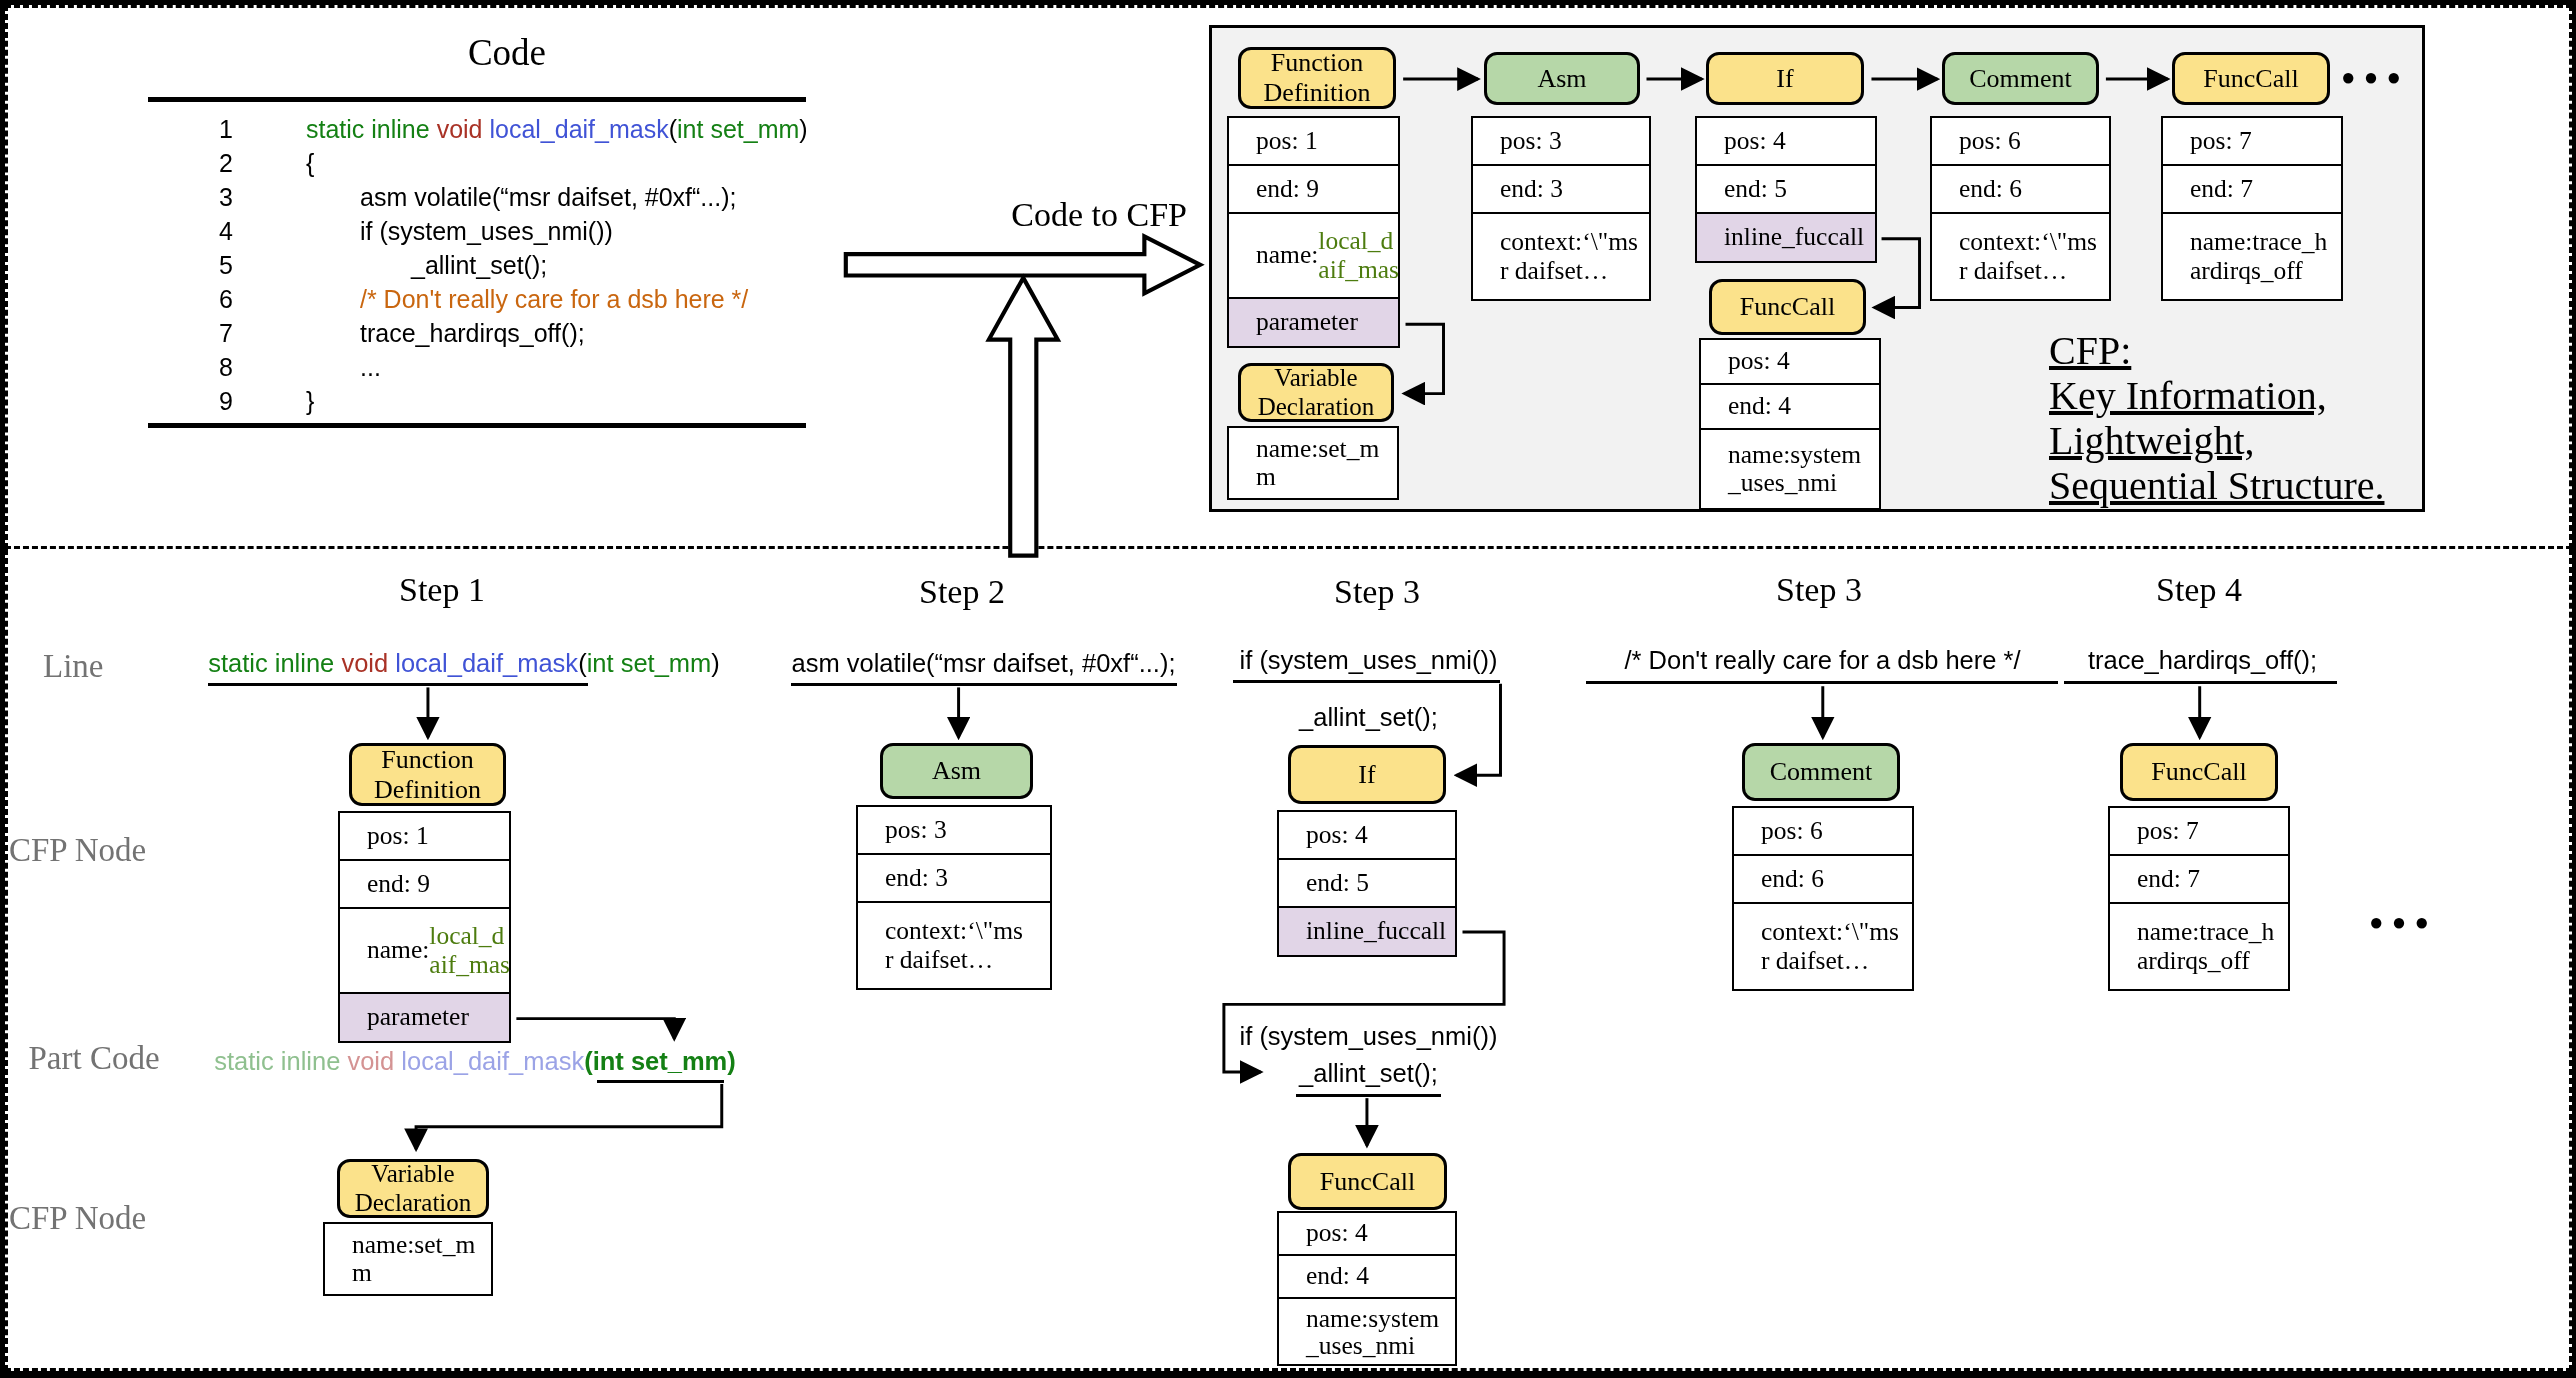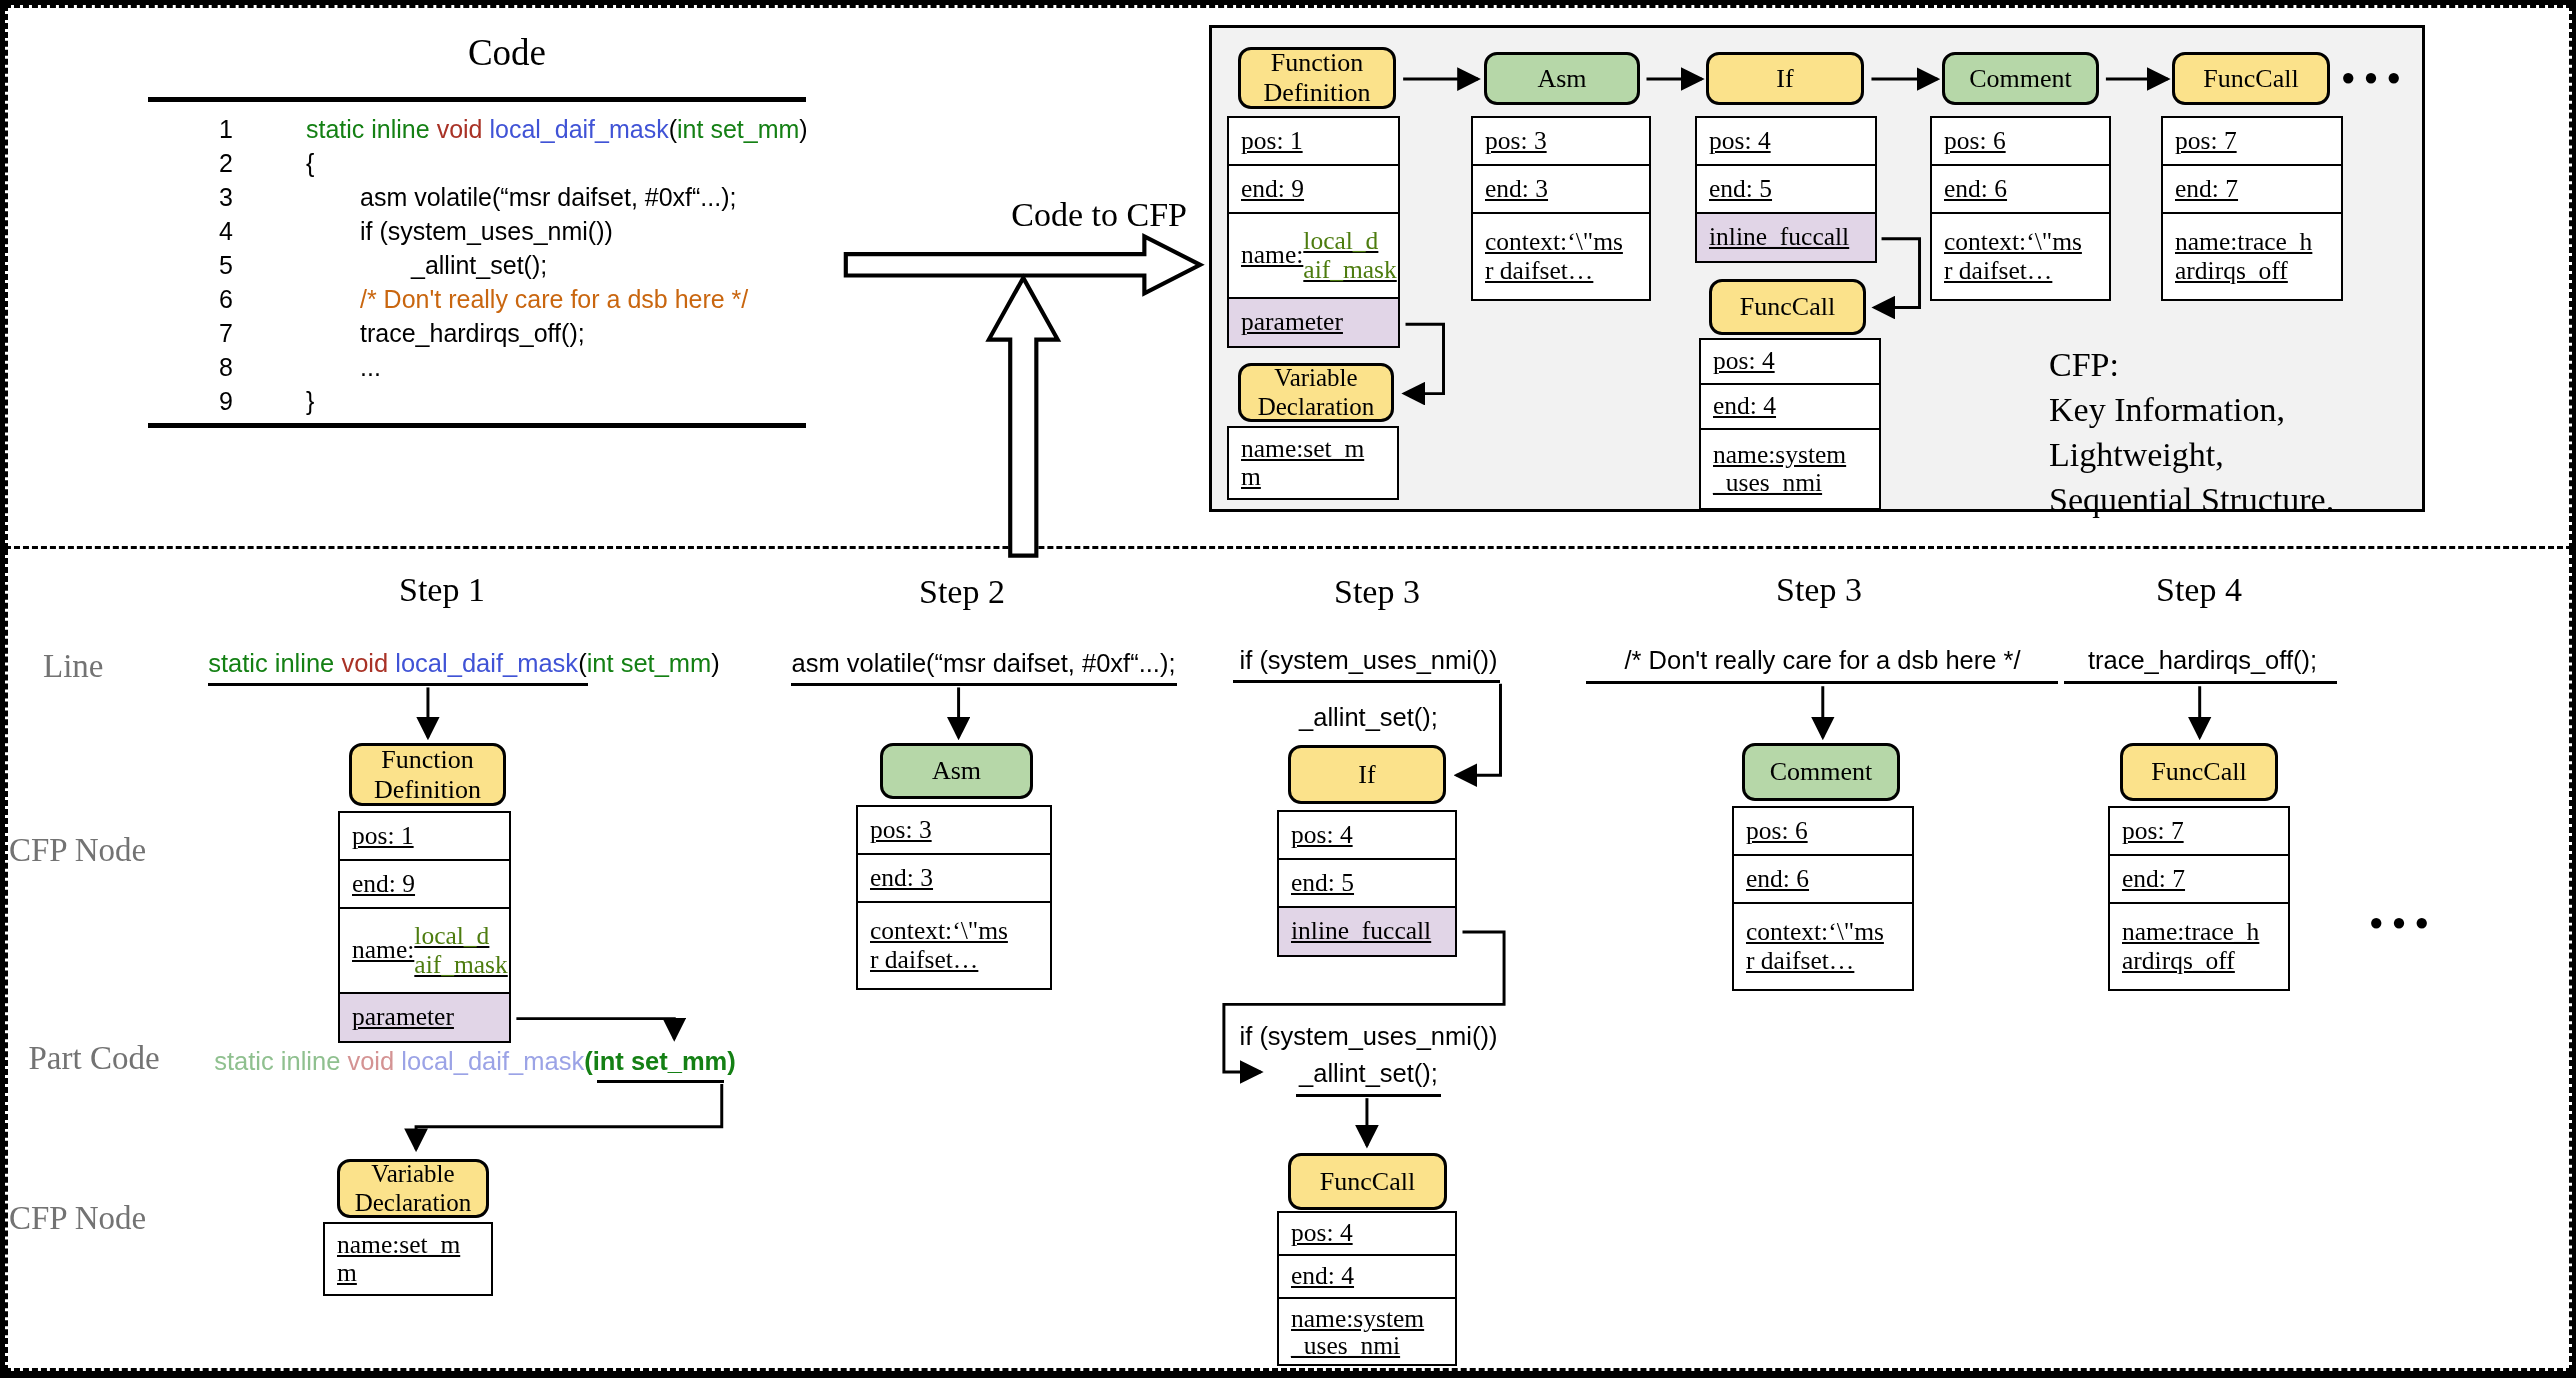--- a/index.html
+++ b/index.html
@@ -12,21 +12,21 @@
   #secTop{left:4.7px;top:4.7px;width:2567px;height:544px;}
   #secBot{left:4.7px;top:549px;width:2567px;height:822px;border-top:none;}
   #panel{position:absolute;left:1209px;top:25px;width:1216px;height:487px;background:#F2F2F2;border:3.6px solid #000;box-sizing:border-box;}
   .node{position:absolute;box-sizing:border-box;border:3px solid #000;border-radius:13px;
         display:flex;align-items:center;justify-content:center;text-align:center;
         font:26px/30px "Liberation Serif",serif;white-space:pre-line;color:#000;}
   .yellow{background:#FBE28B;}
   .green{background:#B6D7A8;}
   .tbl{position:absolute;box-sizing:border-box;border:2.4px solid #000;background:#fff;}
   .trow{box-sizing:border-box;border-bottom:2.4px solid #000;display:flex;align-items:center;
-        padding-left:12px;font:25.5px/28.5px "Liberation Serif",serif;white-space:pre-line;overflow:hidden;color:#000;text-decoration:underline;}
+        padding-left:27px;font:25.5px/28.5px "Liberation Serif",serif;white-space:pre-line;overflow:hidden;color:#000;}
   .trow:last-child{border-bottom:none;}
   .purple{background:#E1D5E7;}
   .ul{position:absolute;height:3px;background:#000;}
   .rule{position:absolute;height:5.3px;background:#000;}
   .codewrap{position:absolute;left:208px;top:112px;width:605px;}
   .codeline{display:flex;height:34px;align-items:center;font:25px "Liberation Sans",sans-serif;color:#000;}
   .num{width:36px;text-align:center;flex:none;color:#000;}
   .i1{margin-left:62px;} .i2{margin-left:116px;} .i3{margin-left:167px;}
   .cg{color:#148014;} .cr{color:#A93226;} .cb{color:#4053D6;} .co{color:#C9660F;}
   .fg{color:#8FC08F;} .fr{color:#D49393;} .fb{color:#9BA3E6;} .gray{color:#8C8C8C;} .dkgray{color:#4d7c0f;}
@@ -168,21 +168,21 @@
 r daifset…</div>
   </div>
 
   <div class="tbl" style="left:2161px;top:116px;width:182px;">
     <div class="trow" style="height:48px;">pos: 7</div>
     <div class="trow" style="height:48px;">end: 7</div>
     <div class="trow" style="height:85px;">name:trace_h
 ardirqs_off</div>
   </div>
 
-  <div class="abs ser pre" style="left:2049px;top:342px;width:374px;font-size:34px;line-height:45px;">CFP:
+  <div class="abs ser pre" style="left:2049px;top:328px;width:374px;font-size:40px;line-height:45px;text-decoration:underline;">CFP:
 Key Information,
 Lightweight,
 Sequential Structure.</div>
 
   <div class="rowLabel" style="left:43px;top:648px;">Line</div>
   <div class="rowLabel" style="left:9px;top:832px;">CFP Node</div>
   <div class="rowLabel" style="left:28.5px;top:1040px;">Part Code</div>
   <div class="rowLabel" style="left:9px;top:1200px;">CFP Node</div>
 
   <div class="stepTitle" style="left:353px;top:571px;width:178px;">Step 1</div>

